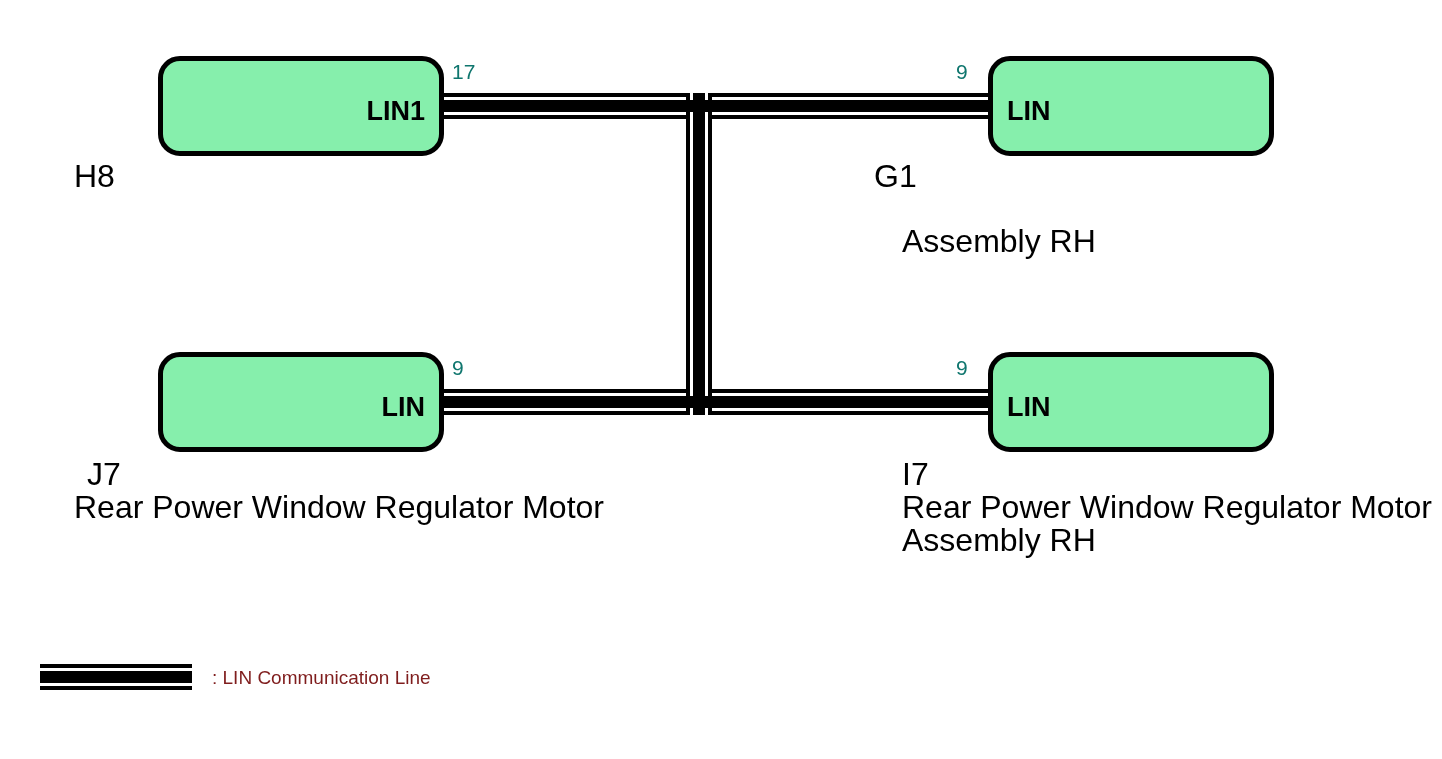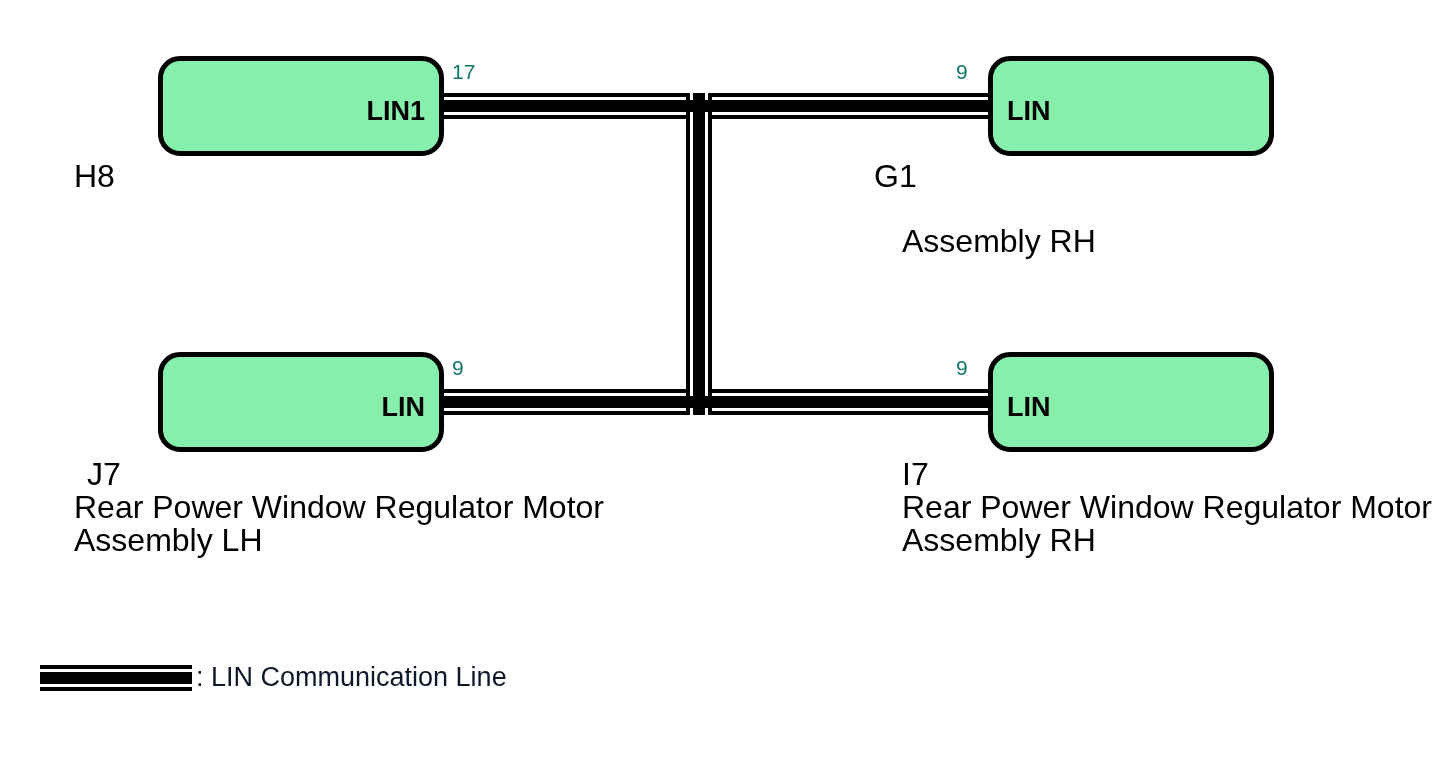--- a/index.html
+++ b/index.html
@@ -119,25 +119,25 @@
     background-image: linear-gradient(
       to bottom,
       #000 0px, #000 4px,
       #fff 4px, #fff 7px,
       #000 7px, #000 19px,
       #fff 19px, #fff 22px,
       #000 22px, #000 26px
     );
   }
   .legend-text {
-    font-size: 27px;
+    font-size: 19px;
     line-height: 1;
     white-space: pre;
-    margin-left: 4px;
-    color: #0f172a;
+    margin-left: 20px;
+    color: #7f1d1d;
   }
 </style>
 </head>
 <body>
 
 <div id="diagram">
 
   <div class="lin-h" style="left:440px; top:93px; width:556px;"></div>
 
   <div class="lin-h" style="left:440px; top:389px; width:548px;"></div>
@@ -161,21 +161,20 @@
   <span class="terminal-number" style="left:956px; top:61px;">9</span>
   <div class="node-caption" style="left:874px; top:160px;"><span>G1</span></div>
   <div class="node-caption" style="left:902px; top:225px;"><span>Assembly RH</span></div>
 
   <div class="node-box" style="left:158px; top:352px; width:286px; height:100px;">
     <span class="node-port-label port-label-right" style="top:37px;">LIN</span>
   </div>
   <span class="terminal-number" style="left:452px; top:357px;">9</span>
   <div class="node-caption" style="left:87px; top:458px;"><span>J7</span></div>
   <div class="node-caption" style="left:74px; top:491px;"><span>Rear Power Window Regulator Motor</span></div>
-  <div class="node-caption" style="left:74px; top:524px;"><span>Assembly LH</span></div>
 
   <div class="node-box" style="left:988px; top:352px; width:286px; height:100px;">
     <span class="node-port-label port-label-left" style="top:37px;">LIN</span>
   </div>
   <span class="terminal-number" style="left:956px; top:357px;">9</span>
   <div class="node-caption" style="left:902px; top:458px;"><span>I7</span></div>
   <div class="node-caption" style="left:902px; top:491px;"><span>Rear Power Window Regulator Motor</span></div>
   <div class="node-caption" style="left:902px; top:524px;"><span>Assembly RH</span></div>
 
   <div class="legend" style="left:40px; top:664px;">

